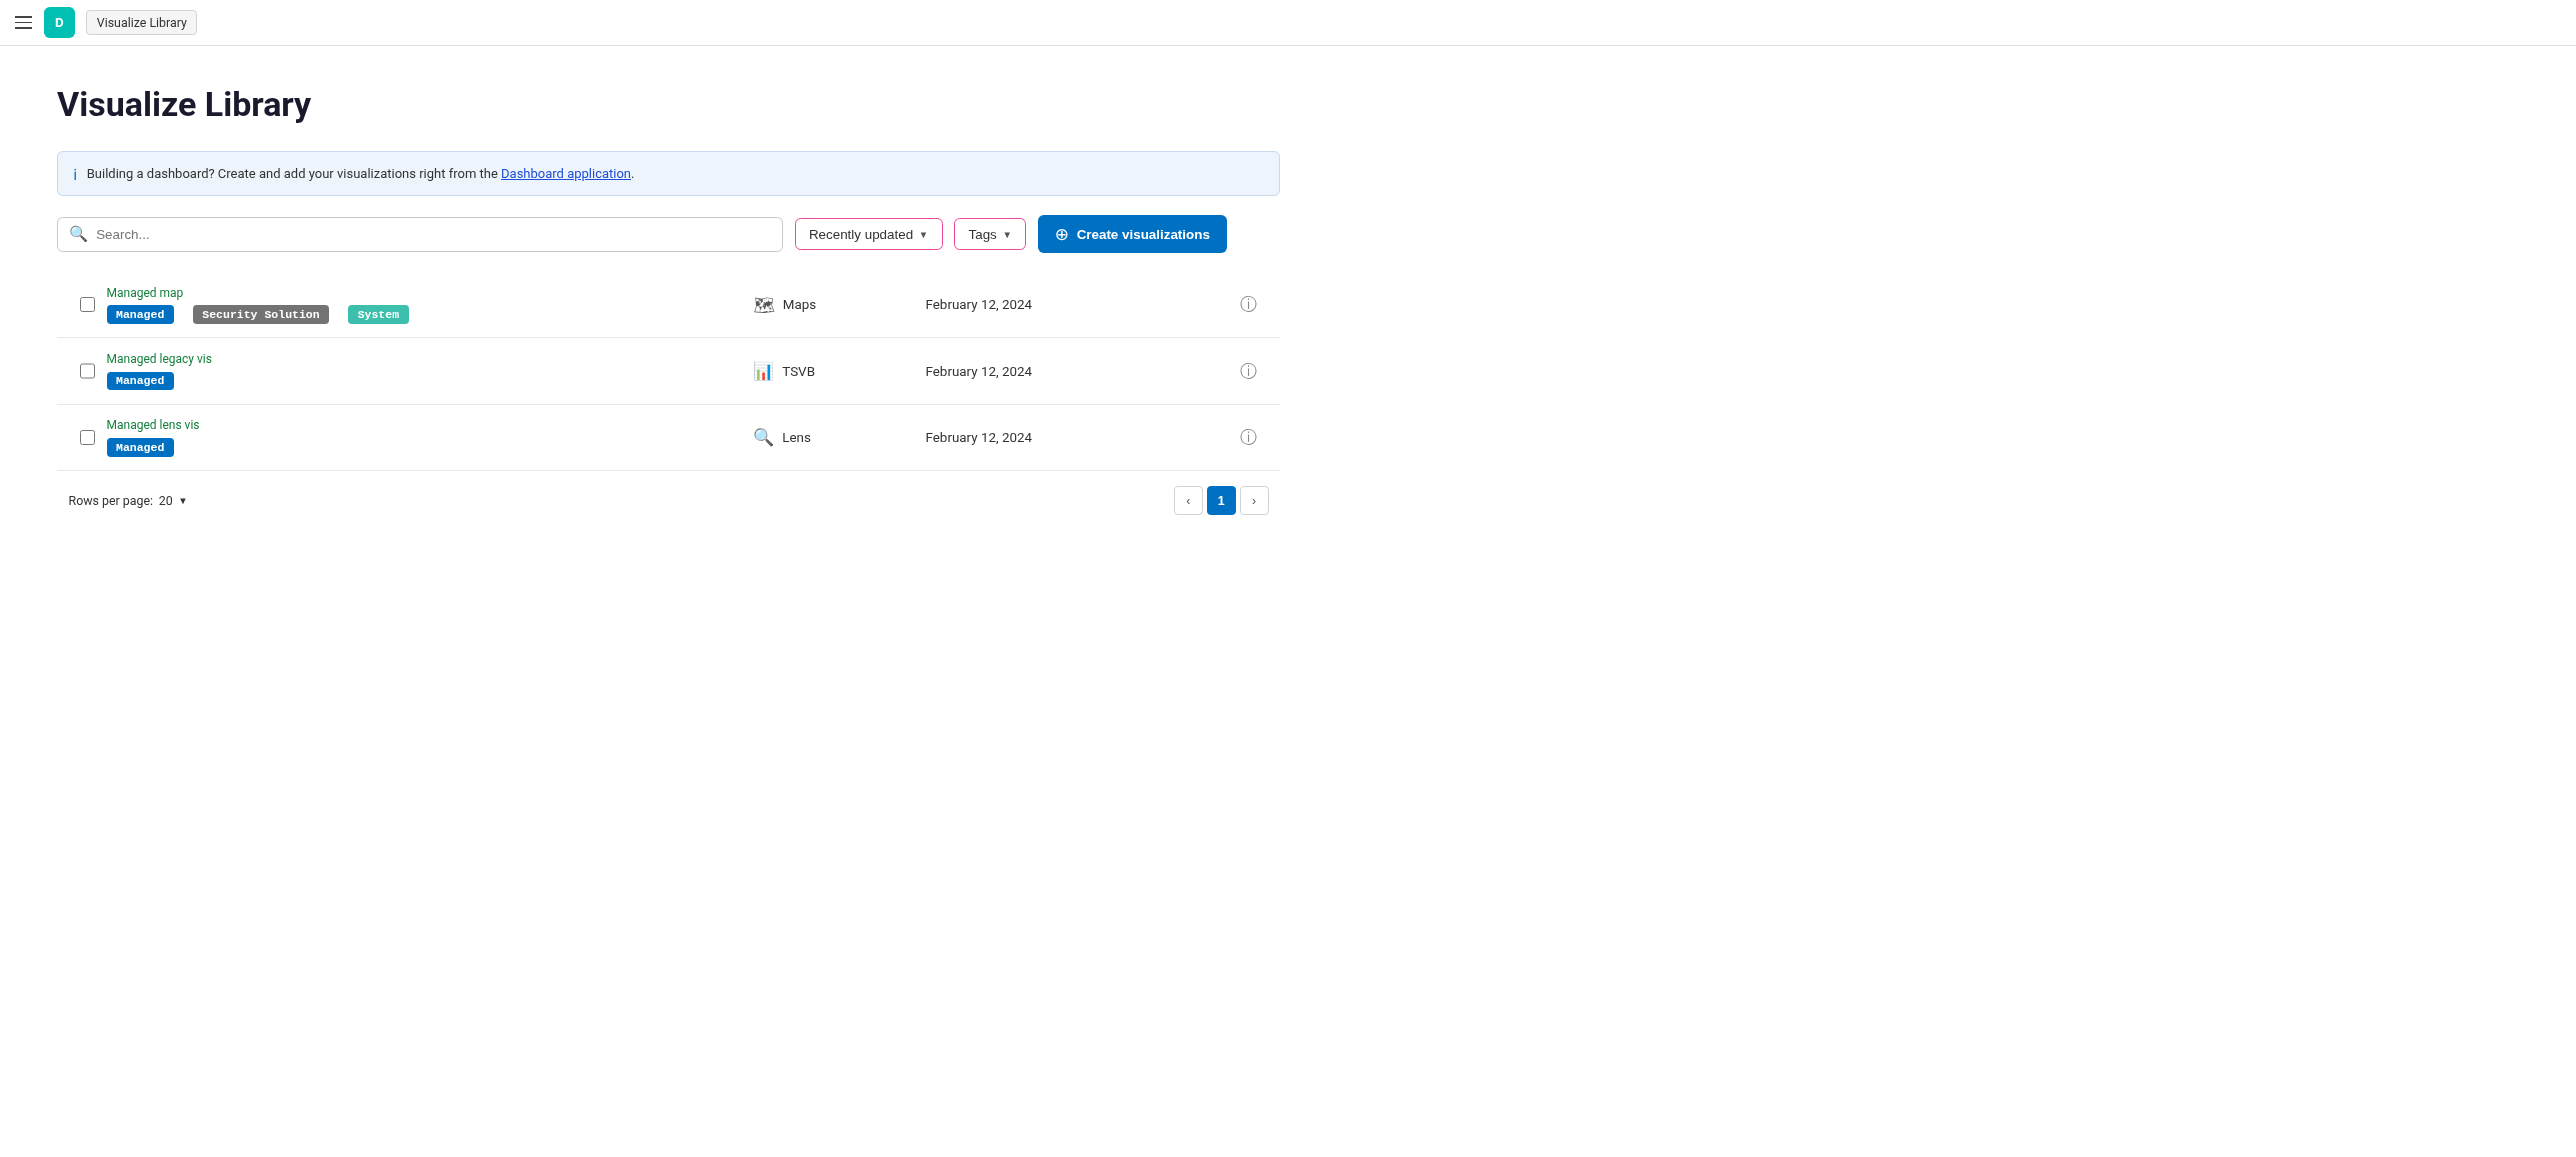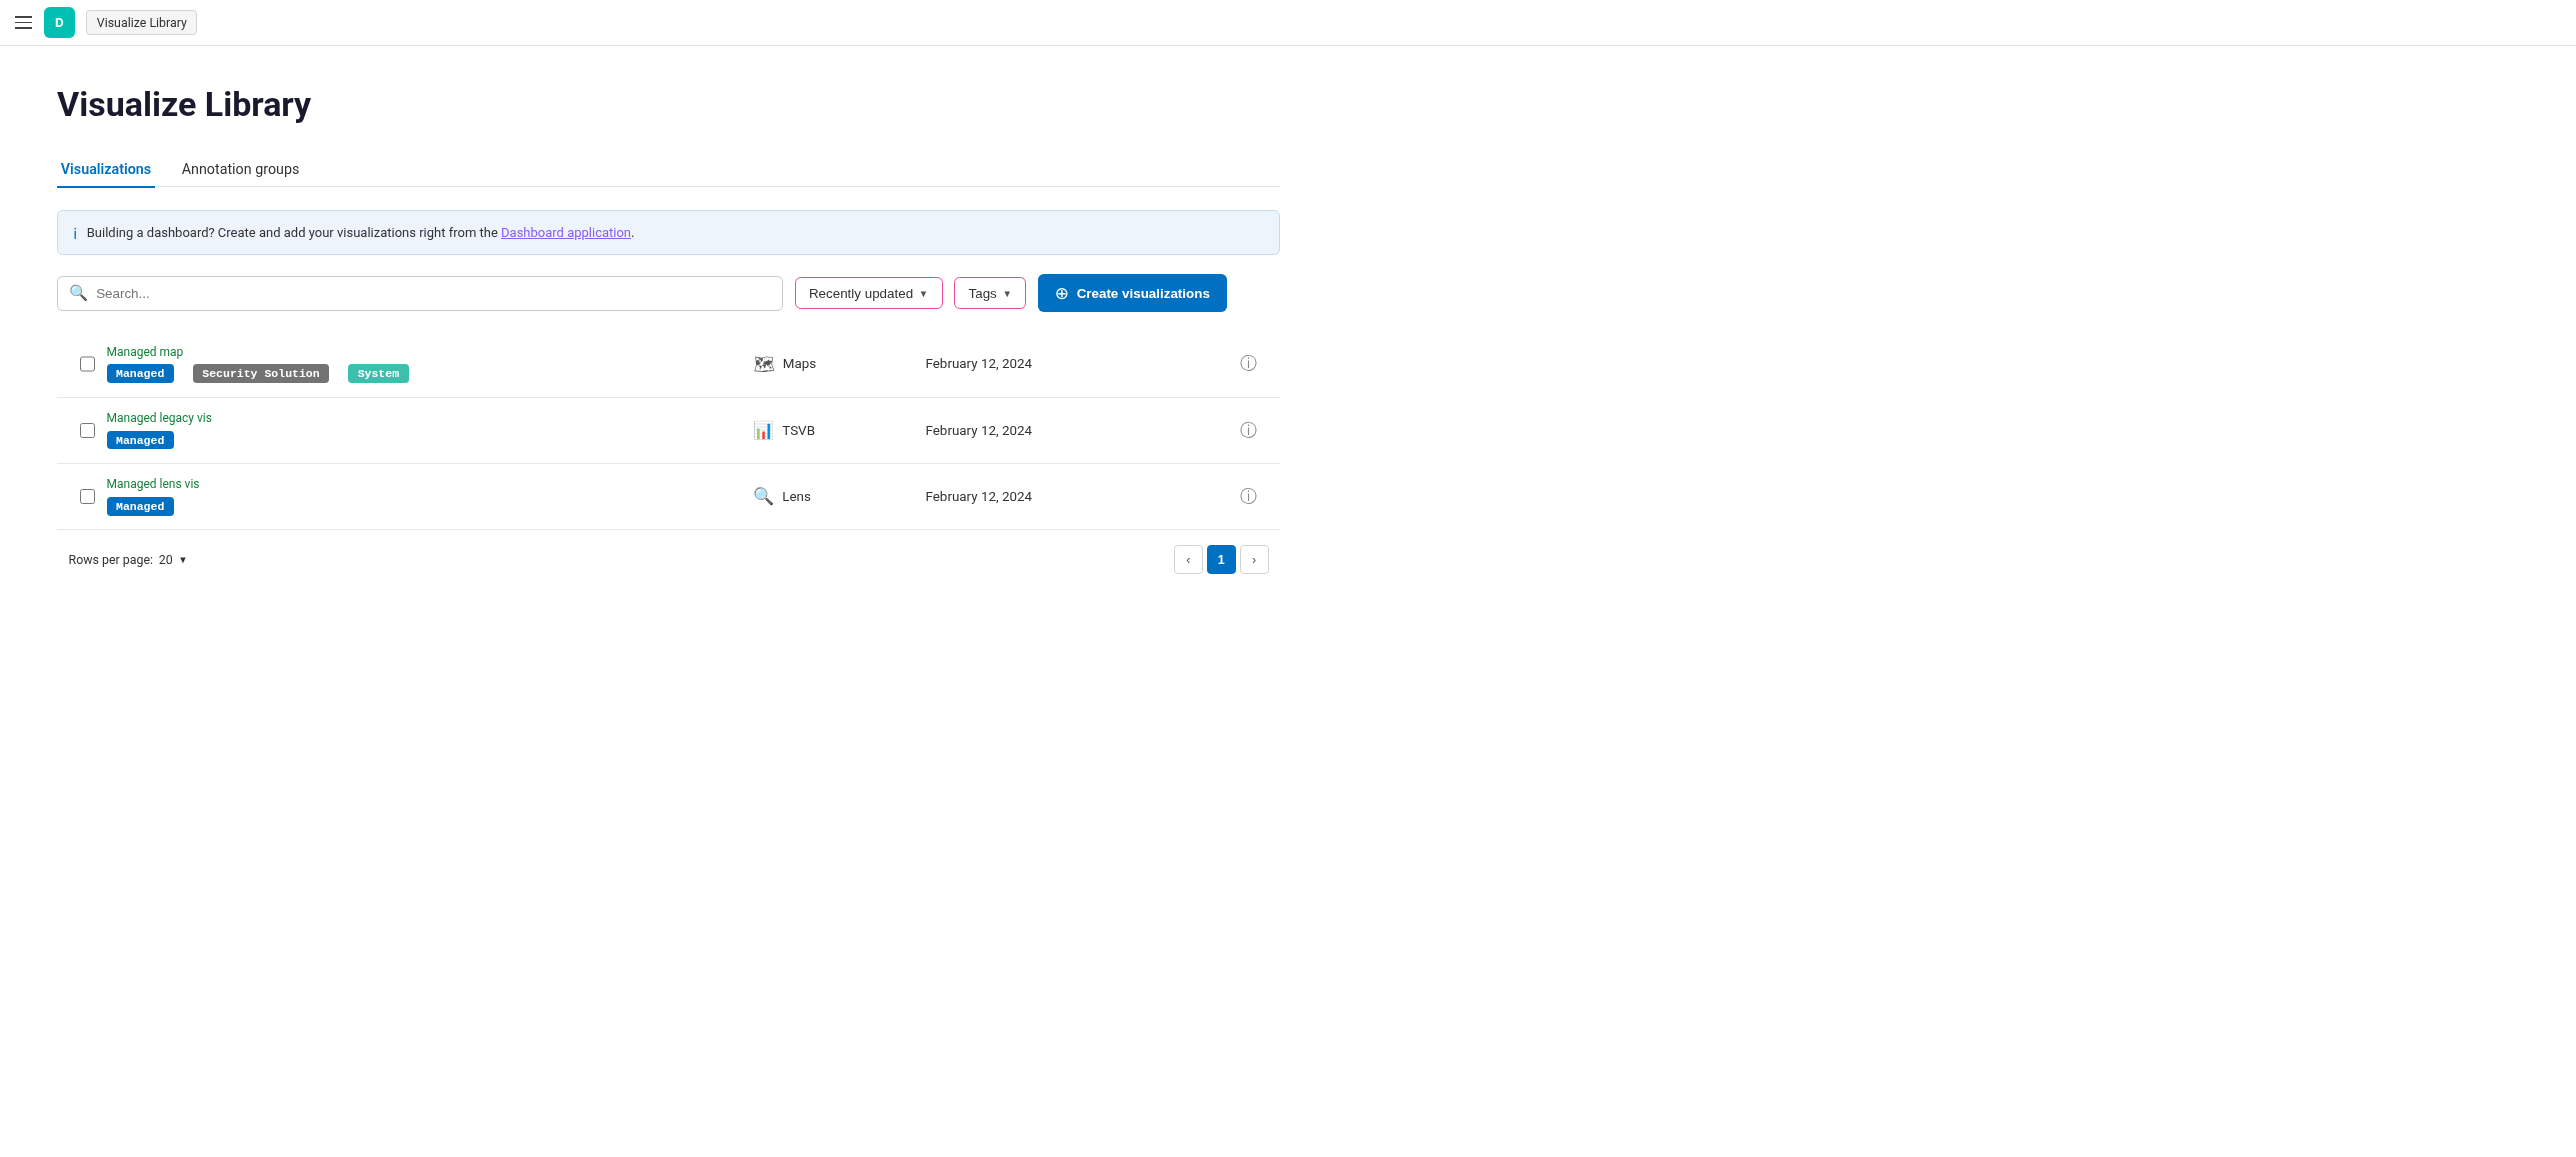--- a/index.html
+++ b/index.html
@@ -46,21 +46,21 @@
     .tab.active { color: #0071c2; font-weight: 600; border-bottom: 2.9px solid #0071c2; }
 
     
     .info-banner {
       background: #eef4fb; border: 1px solid #c5d9ef;
       border-radius: 5.7px; padding: 11.5px 15.3px;
       display: flex; align-items: center; gap: 9.5px;
       margin-bottom: 19px; font-size: 13px; color: #333;
     }
     .info-icon { color: #0071c2; font-size: 15.3px; flex-shrink: 0; }
-    .info-banner a { color: #8b5cf6; }
+    .info-banner a { color: #1d4ed8; }
 
     
     .toolbar { display: flex; align-items: center; gap: 11.5px; margin-bottom: 19px; }
     .search-box {
       flex: 1; max-width: 726px;
       display: flex; align-items: center;
       border: 1px solid #c9c9c9; border-radius: 5.7px;
       padding: 7.6px 11.5px; gap: 7.6px; background: #fff;
     }
     .search-box input {
@@ -158,24 +158,20 @@
       <span></span>
       <span></span>
   </div>
   <div class="avatar">D</div>
   <div class="nav-breadcrumb">Visualize Library</div>
 </nav>
 
 <div class="main-content">
   <h1 class="page-title">Visualize Library</h1>
 
-  <div class="tabs">
-    <div class="tab active">Visualizations</div>
-    <div class="tab">Annotation groups</div>
-  </div>
 
   <div class="info-banner">
     <span class="info-icon">ℹ</span>
     <span>
       <span>Building a dashboard? Create and add your visualizations right from the </span><a href="#">Dashboard application</a><span>.</span>
     </span>
   </div>
 
   <div class="toolbar">
     <div class="search-box">

